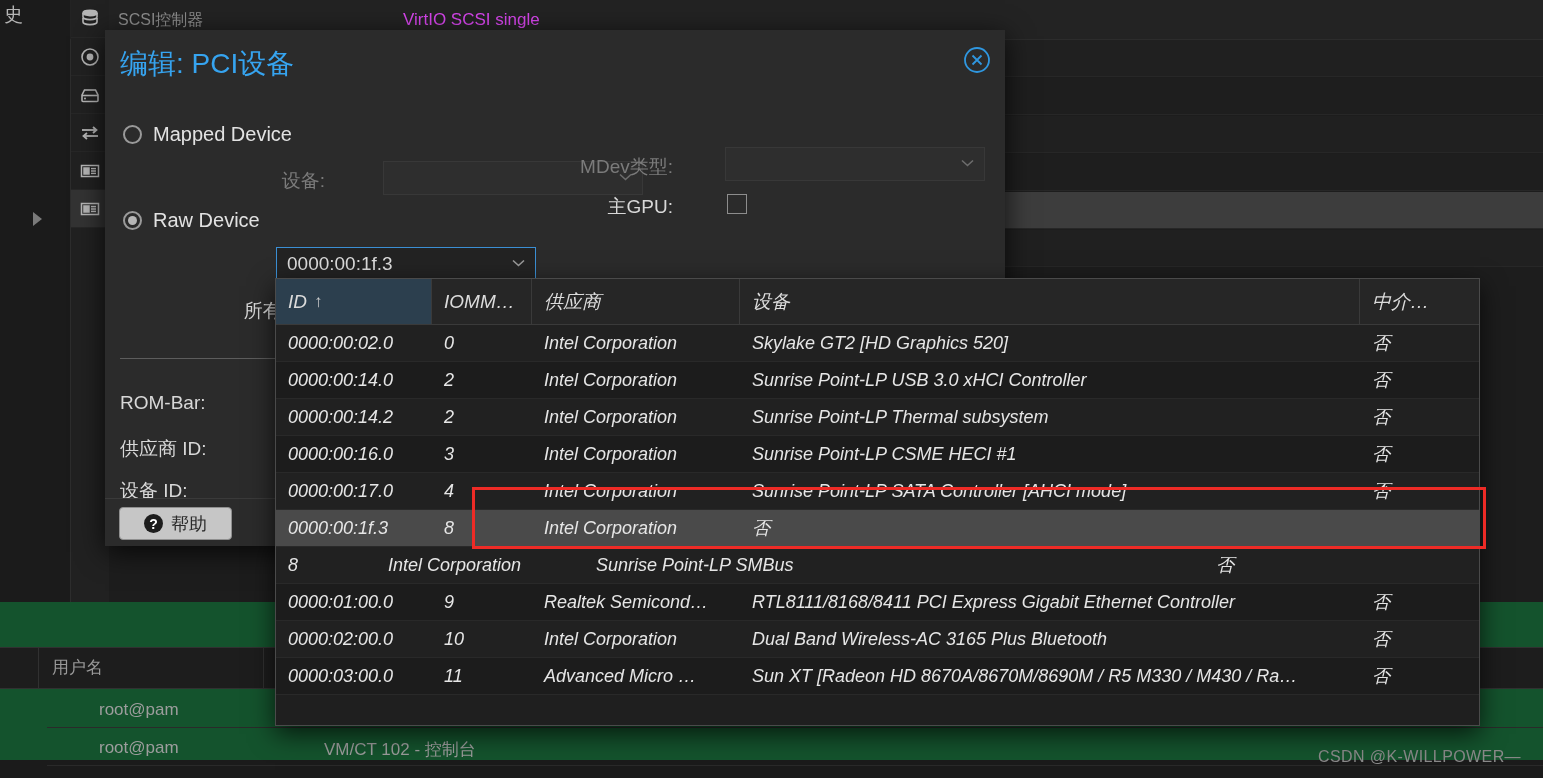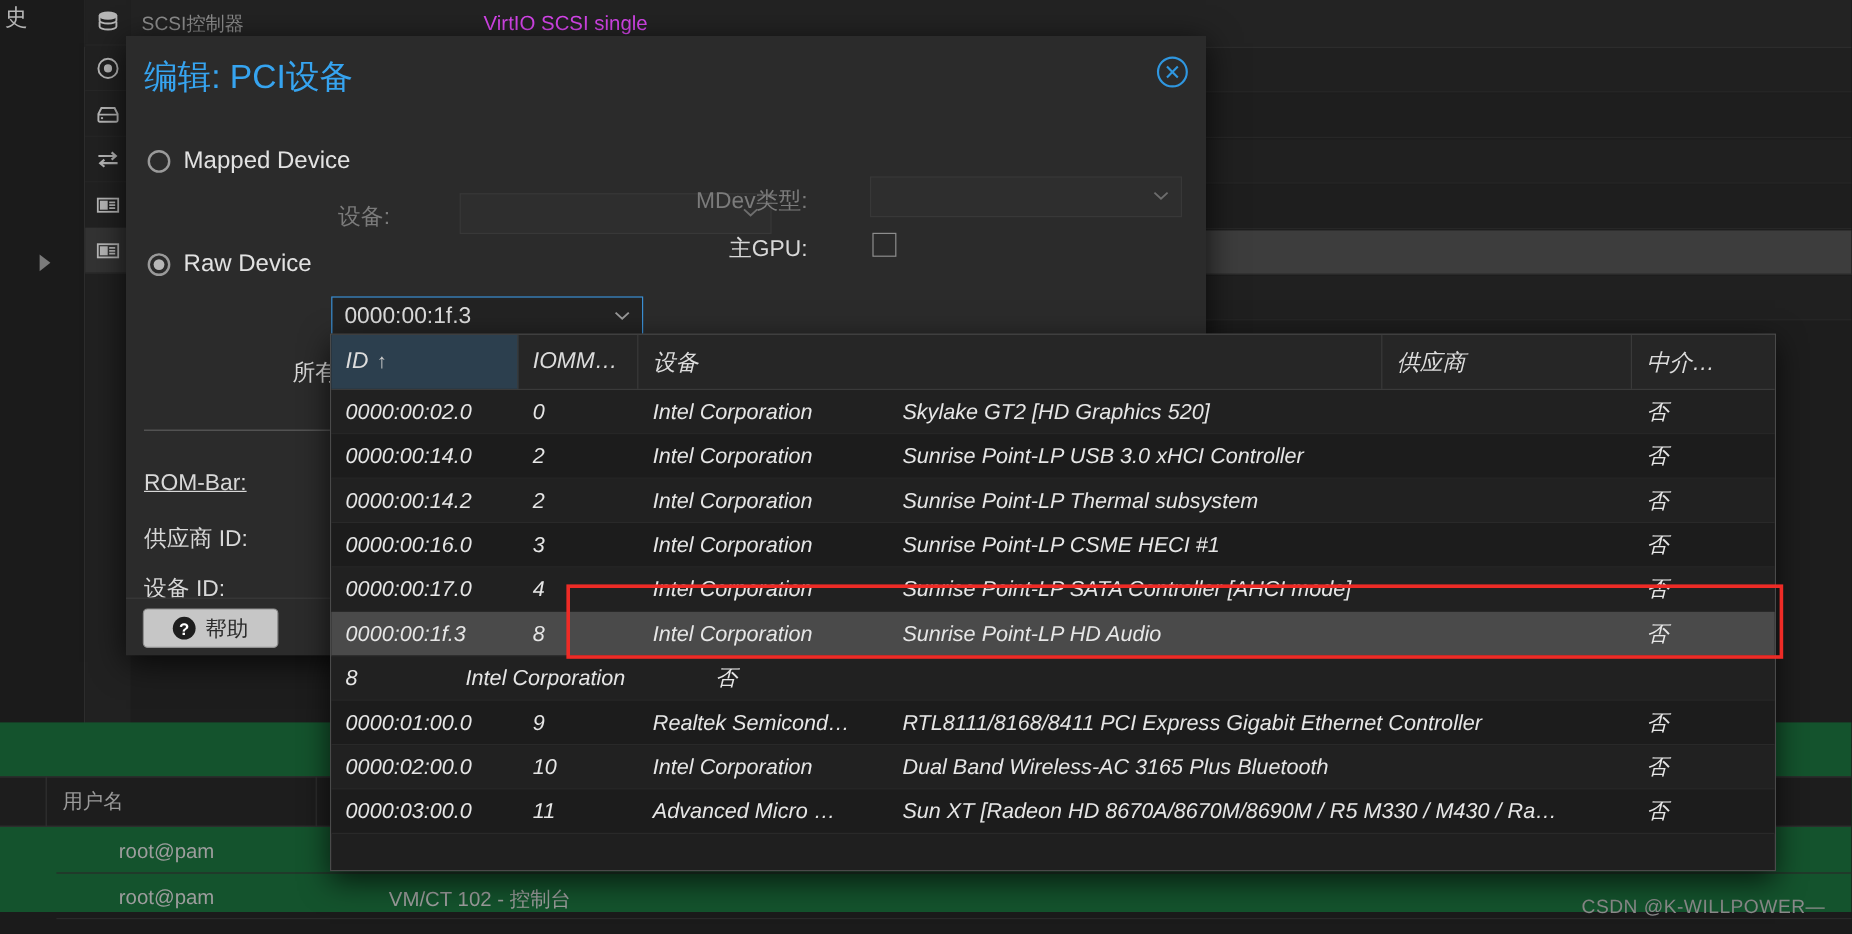--- a/index.html
+++ b/index.html
@@ -357,42 +357,42 @@
           <svg width="13" height="8" viewBox="0 0 13 8">
               <path d="M1 1.5 L6.5 6.5 L12 1.5" fill="none" stroke="#9a9a9a" stroke-width="1.6"></path>
             </svg>
         </span>
       </div>
 
       <div class="fld-label on" style="left:50px; top:192px; width:170px;">所有功能:</div>
 
       <div class="hr-line" style="left:15px; top:252px; width:250px;"></div>
 
-      <div class="fld-label on" style="left:15px; top:286px; width:200px; text-align:left;text-decoration:underline;">ROM-Bar:</div>
+      <div class="fld-label on" style="left:15px; top:286px; width:200px; text-align:left;">ROM-Bar:</div>
       <div class="fld-label on" style="left:15px; top:330px; width:200px; text-align:left;">供应商 ID:</div>
       <div class="fld-label on" style="left:15px; top:372px; width:200px; text-align:left;">设备 ID:</div>
     </div>
 
     <div class="dlg-footer">
       <div class="help-btn">
         <span class="q">?</span>
         <span class="t">帮助</span>
       </div>
     </div>
   </div>
 
   <div class="dd">
     <div class="dd-head">
       <div class="hc c0 sorted">
         <span>ID</span>
         <span class="asc">↑</span>
       </div>
       <div class="hc c1">IOMM…</div>
+      <div class="hc c2">供应商</div>
       <div class="hc c3">设备</div>
-      <div class="hc c2">供应商</div>
       <div class="hc c4" style="border-right:none">中介…</div>
     </div>
     <div class="dd-body" id="dd-body">
         <div class="dd-row odd">
           <div class="c c0">0000:00:02.0</div>
           <div class="c c1">0</div>
           <div class="c c2">Intel Corporation</div>
           <div class="c c3">Skylake GT2 [HD Graphics 520]</div>
           <div class="c c4">否</div>
         </div>
@@ -421,26 +421,26 @@
           <div class="c c0">0000:00:17.0</div>
           <div class="c c1">4</div>
           <div class="c c2">Intel Corporation</div>
           <div class="c c3">Sunrise Point-LP SATA Controller [AHCI mode]</div>
           <div class="c c4">否</div>
         </div>
         <div class="dd-row sel">
           <div class="c c0">0000:00:1f.3</div>
           <div class="c c1">8</div>
           <div class="c c2">Intel Corporation</div>
-          <div class="c c3">Sunrise Point-LP HD Audio</div>
           <div class="c c4">否</div>
         </div>
         <div class="dd-row odd">
           <div class="c c1">8</div>
           <div class="c c2">Intel Corporation</div>
+          <div class="c c3">Sunrise Point-LP SMBus</div>
           <div class="c c4">否</div>
         </div>
         <div class="dd-row even">
           <div class="c c0">0000:01:00.0</div>
           <div class="c c1">9</div>
           <div class="c c2">Realtek Semicond…</div>
           <div class="c c3">RTL8111/8168/8411 PCI Express Gigabit Ethernet Controller</div>
           <div class="c c4">否</div>
         </div>
         <div class="dd-row odd">

